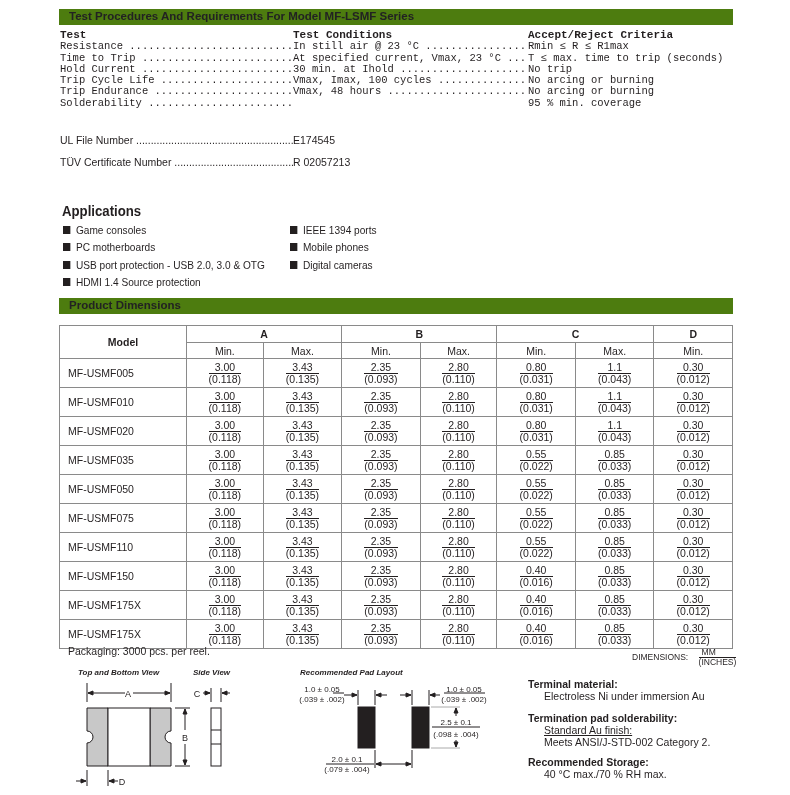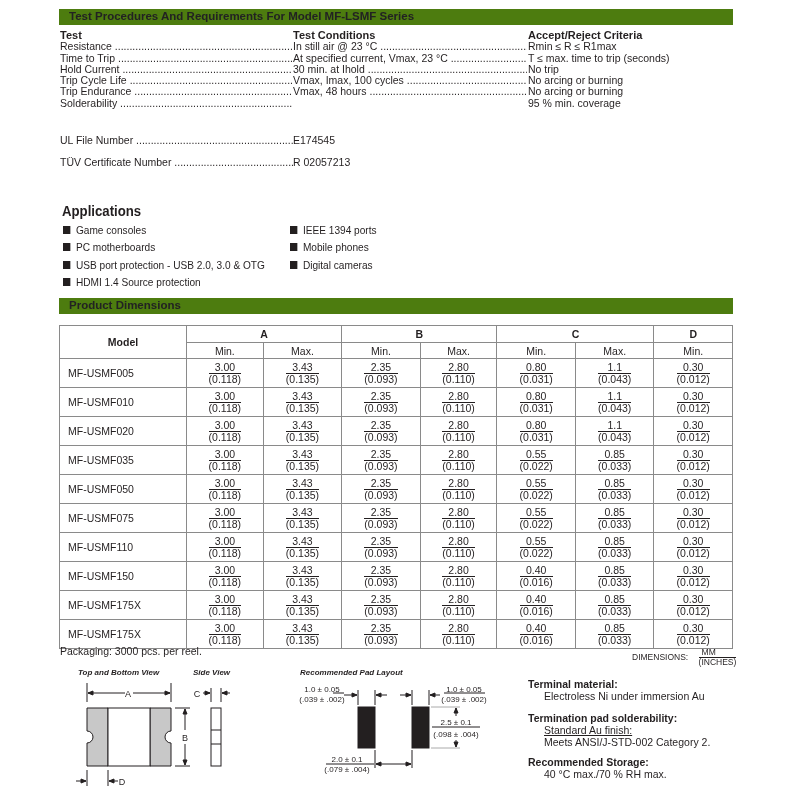--- a/index.html
+++ b/index.html
@@ -1,21 +1,21 @@
 <!DOCTYPE html>
 <html><head>
 <meta charset="utf-8">
 <style>
   html, body { margin: 0; padding: 0; background: #ffffff; }
   body { width: 790px; height: 795px; position: relative; overflow: hidden;
          font-family: "Liberation Sans", sans-serif; color: #231f20; font-size: 10.5px; }
   .bar { position: absolute; left: 59px; width: 674px; height: 16px; background: #4d7c0f; }
   .bar span { position: absolute; left: 10px; top: 1px; font-weight: bold; font-size: 11.5px; color: #222; }
   .testtbl { position: absolute; left: 60px; top: 30px; width: 680px; }
-  .trow { position: relative; height: 11.3px; line-height: 11.3px; white-space: nowrap; }
+  .trow { position: relative; height: 11.3px; line-height: 11.3px; white-space: nowrap; font-family: Liberation Mono, monospace; }
   .trow .c1 { position: absolute; left: 0; width: 232px; overflow: hidden; }
   .trow .c2 { position: absolute; left: 233px; width: 234px; overflow: hidden; }
   .trow .c3 { position: absolute; left: 468px; }
   .trow.head { font-weight: bold; font-size: 11px; }
   .dots::after { content: " ................................................................................................................................................"; }
   .cert { position: absolute; left: 60px; white-space: nowrap; font-size: 10.5px; }
   .cert .lbl { position: absolute; left: 0; width: 233px; overflow: hidden; }
   .cert .val { position: absolute; left: 233px; }
   .apps-title { position: absolute; left: 62px; top: 202px; font-size: 15px; font-weight: bold;
                 font-family: "Liberation Sans", sans-serif; transform: scaleX(0.88); transform-origin: left; }
@@ -24,21 +24,21 @@
   table.dims { position: absolute; left: 59px; top: 325px; width: 674px; border-collapse: collapse; font-size: 10.5px; }
   table.dims td, table.dims th { border: 1px solid #8a8a8a; text-align: center; padding: 0; }
   table.dims th { font-weight: bold; height: 16px; font-size: 10.5px; }
   table.dims th.model { width: 126px; }
   table.dims .sub td { height: 15px; }
   table.dims tr.data td { height: 28px; }
   table.dims td.mname { text-align: left; padding-left: 8px; }
   .frac { display: inline-block; line-height: 11px; }
   .frac .mm { display: block; border-bottom: 1px solid #231f20; padding: 0 3px; }
   .frac .in { display: block; }
-  .pack { position: absolute; left: 60px; top: 645px; font-size: 10.5px; }
+  .pack { position: absolute; left: 68px; top: 645px; font-size: 10.5px; }
   .dimkey { position: absolute; left: 632px; top: 648px; font-size: 8.5px; white-space: nowrap; }
   .dimkey .frac { vertical-align: middle; margin-left: 8px; font-size: 8.5px; line-height: 9px; }
   .fig-title { position: absolute; font-style: italic; font-weight: bold; font-size: 8px; white-space: nowrap; }
   .notes { position: absolute; left: 528px; font-size: 10.5px; white-space: nowrap; }
   .notes .h { font-weight: bold; }
   .notes .ind { padding-left: 16px; }
   .notes .u { text-decoration: underline; }
   svg text { font-family: "Liberation Sans", sans-serif; }
 </style>
 </head>

